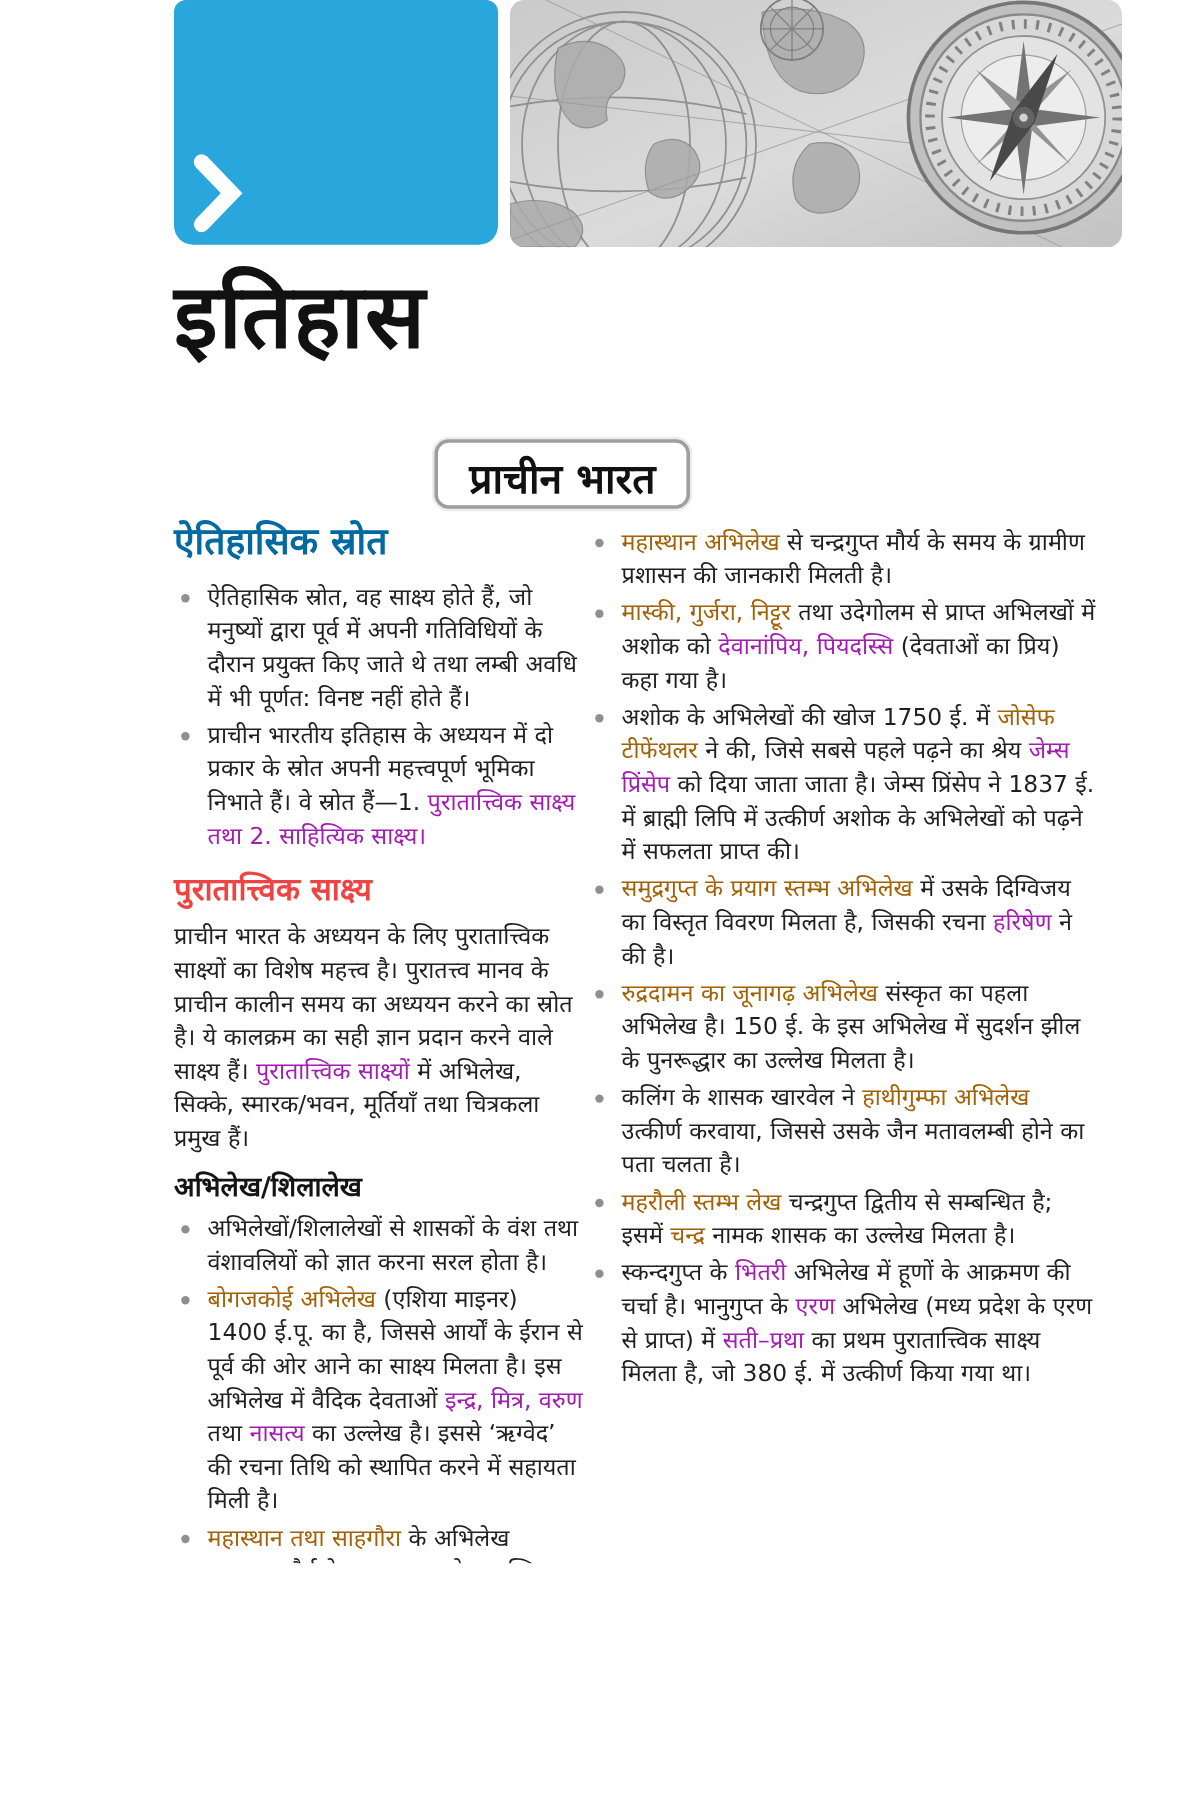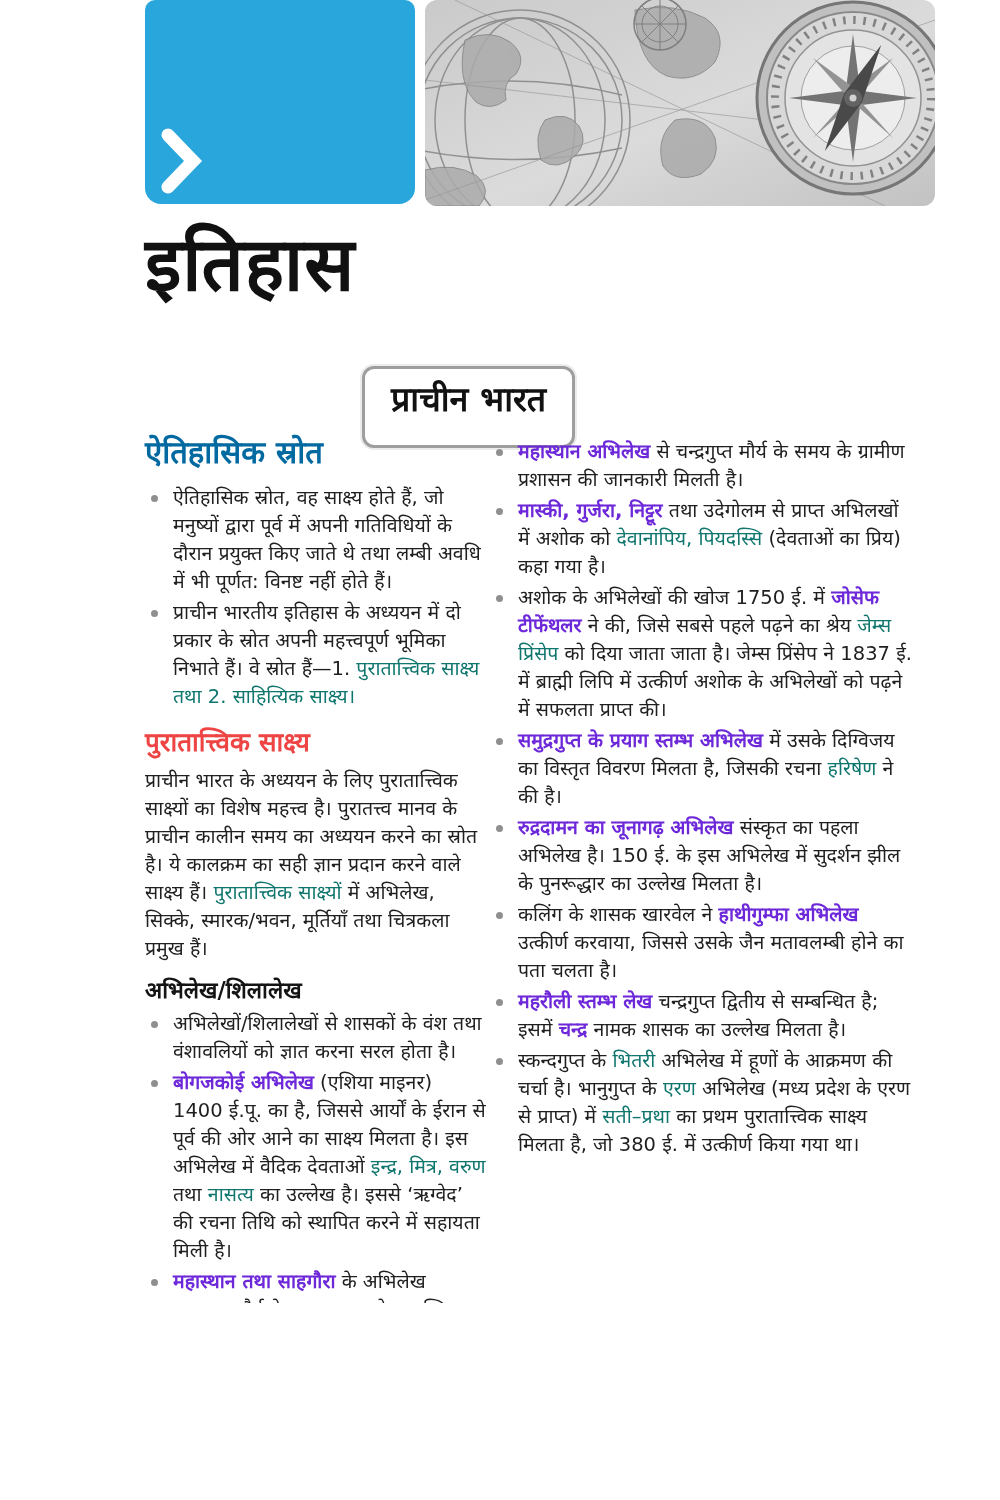--- a/index.html
+++ b/index.html
@@ -46,21 +46,21 @@
     font-weight: 800;
     color: #111111;
     letter-spacing: 1px;
     line-height: 1.15;
   }
   .subtitle-box {
     position: absolute;
     left: 362px; top: 366px;
     border: 3px solid #9e9e9e;
     border-radius: 12px;
-    padding: 6px 26px 24px 26px;
+    padding: 6px 26px 0 26px;
     font-size: 34px;
     font-weight: 700;
     color: #111111;
     background: #ffffff;
     box-shadow: 0 0 0 2px #ececec;
   }
 
   
   .col {
     position: absolute;
@@ -104,22 +104,22 @@
     position: absolute;
     left: 6px; top: 11px;
     width: 7px; height: 7px;
     border-radius: 50%;
     background: #8f8f8f;
   }
 
   p.plain { margin: 0 0 3px 0; }
   p.continuation { padding-left: 28px; margin: 0 0 3px 0; }
 
-  .seg-h  { color: #0f766e; }
-  .seg-hb { color: #6d28d9; font-weight: 700; }
+  .seg-h  { color: #a21caf; }
+  .seg-hb { color: #a16207; font-weight: 400; }
 
   .page-number {
     position: absolute;
     left: 828px; top: 1320px;
     width: 40px;
     text-align: center;
     font-size: 23px;
     font-weight: 700;
     color: #111111;
   }

